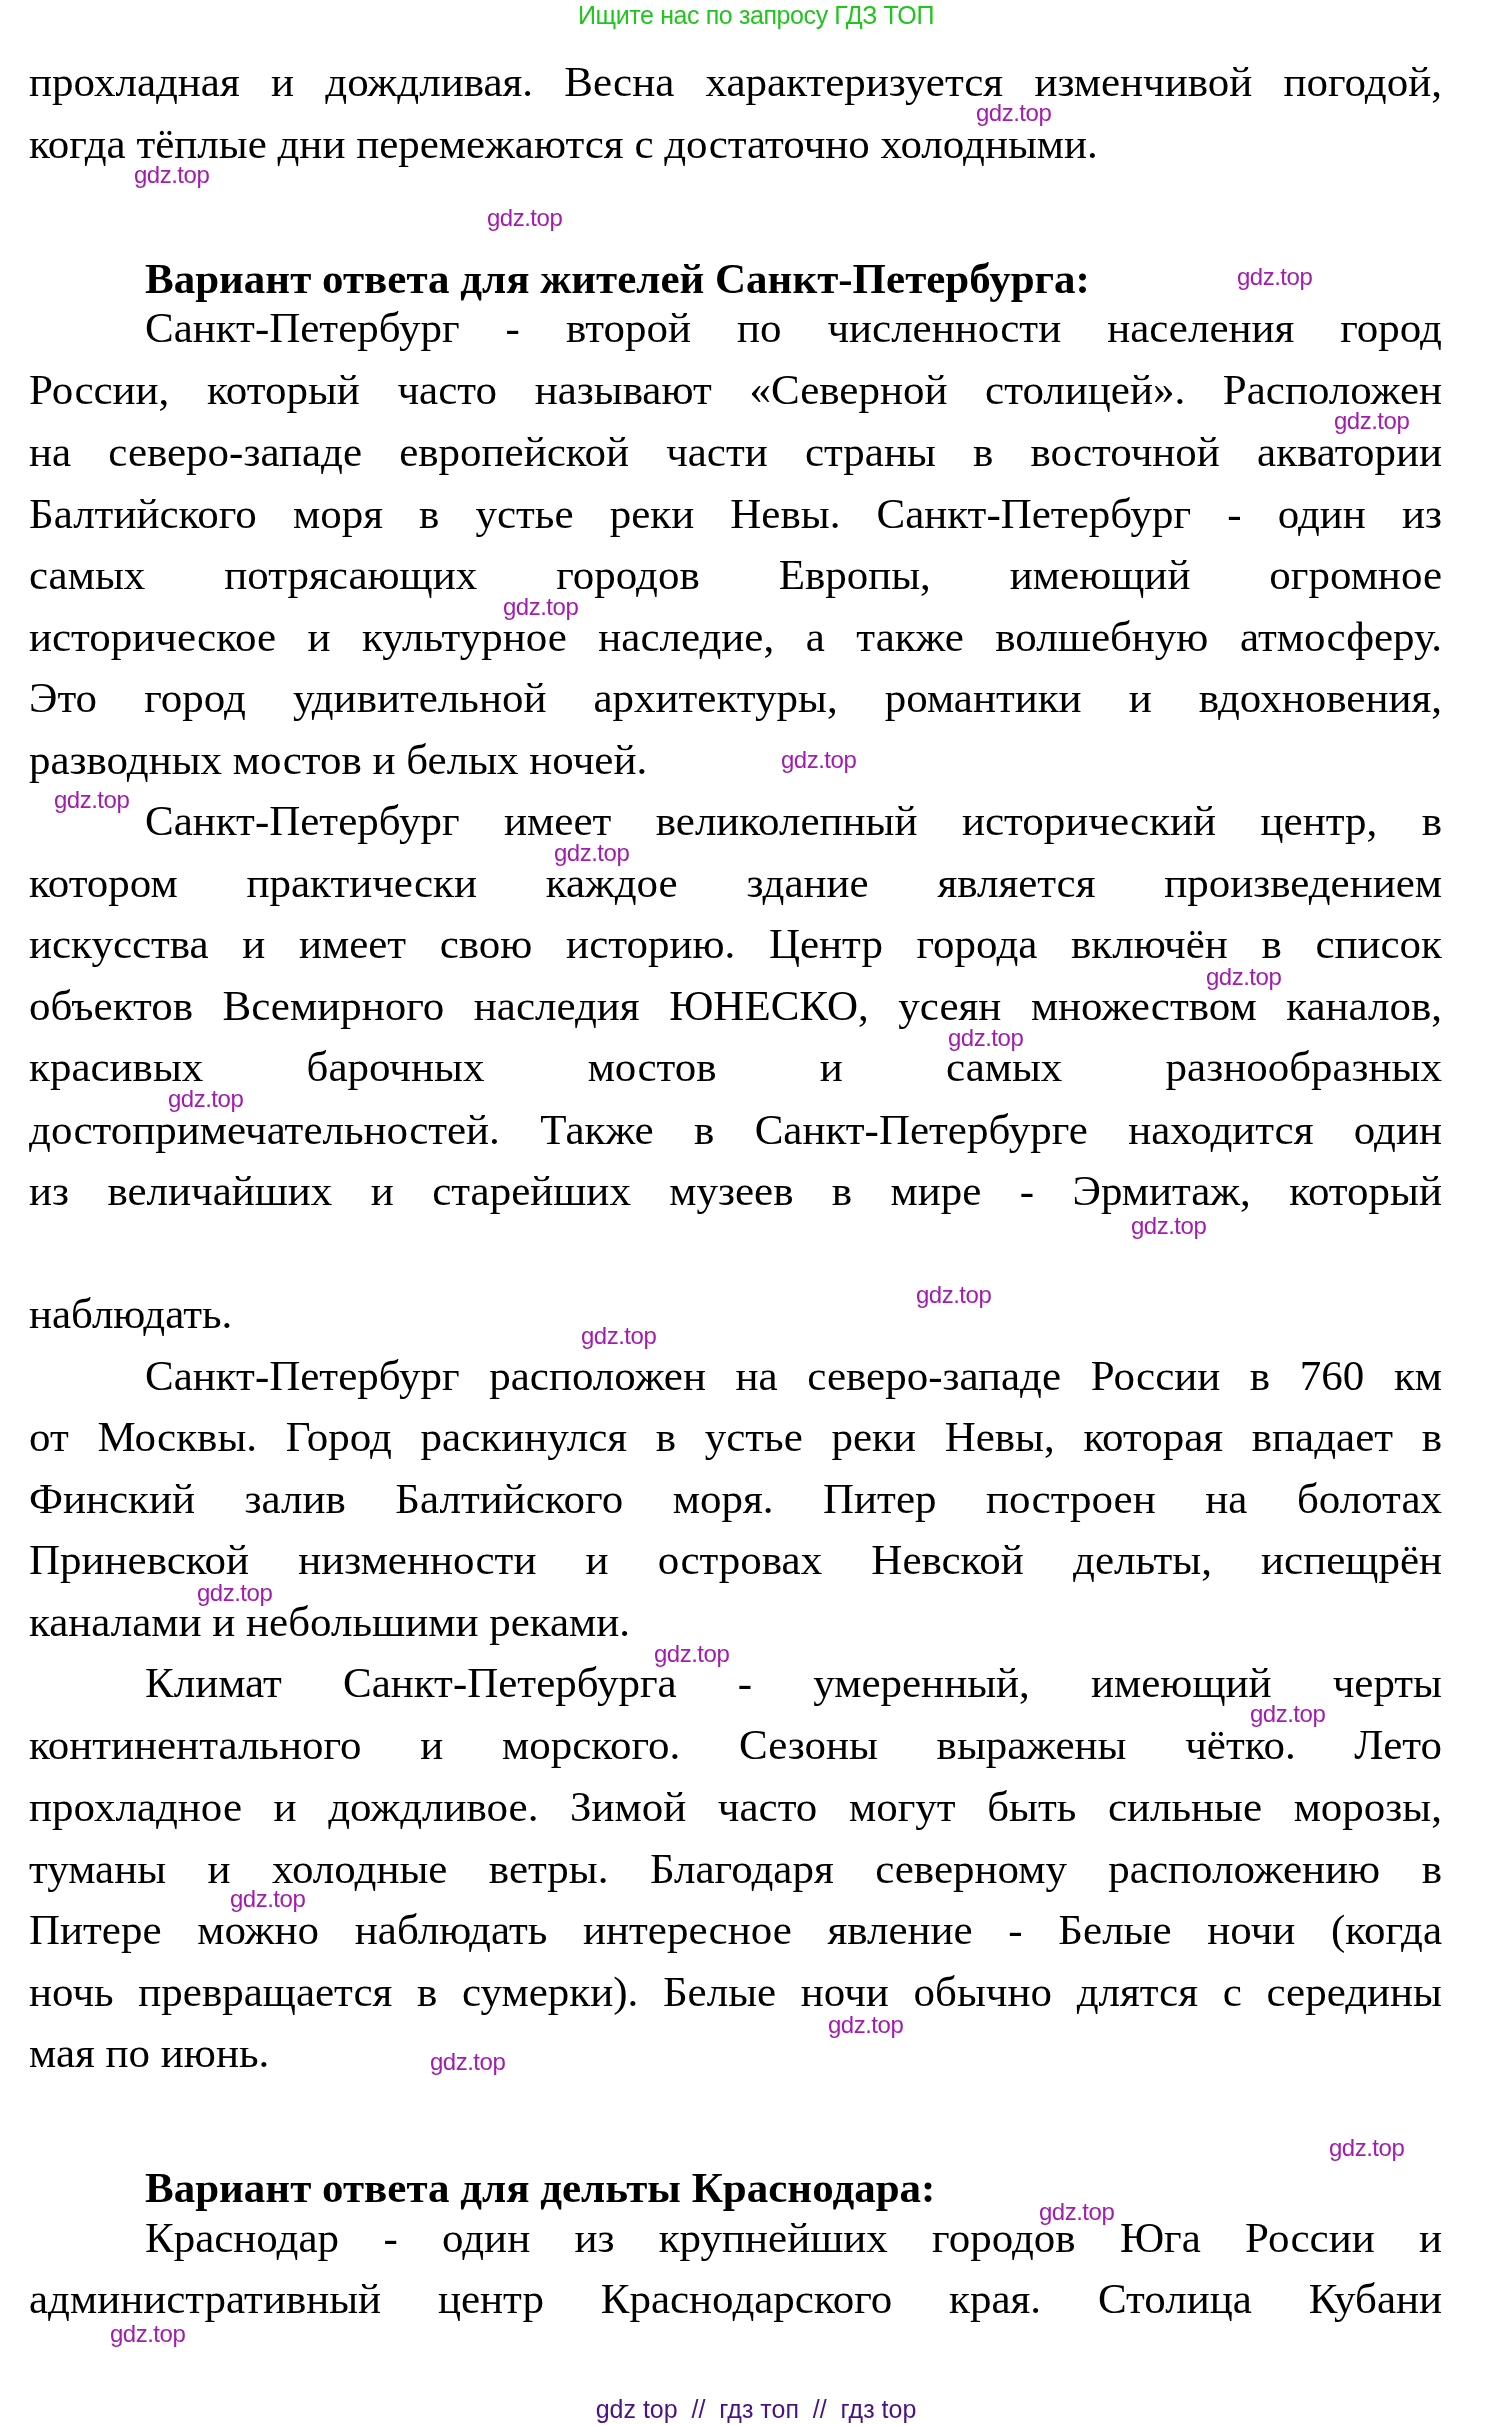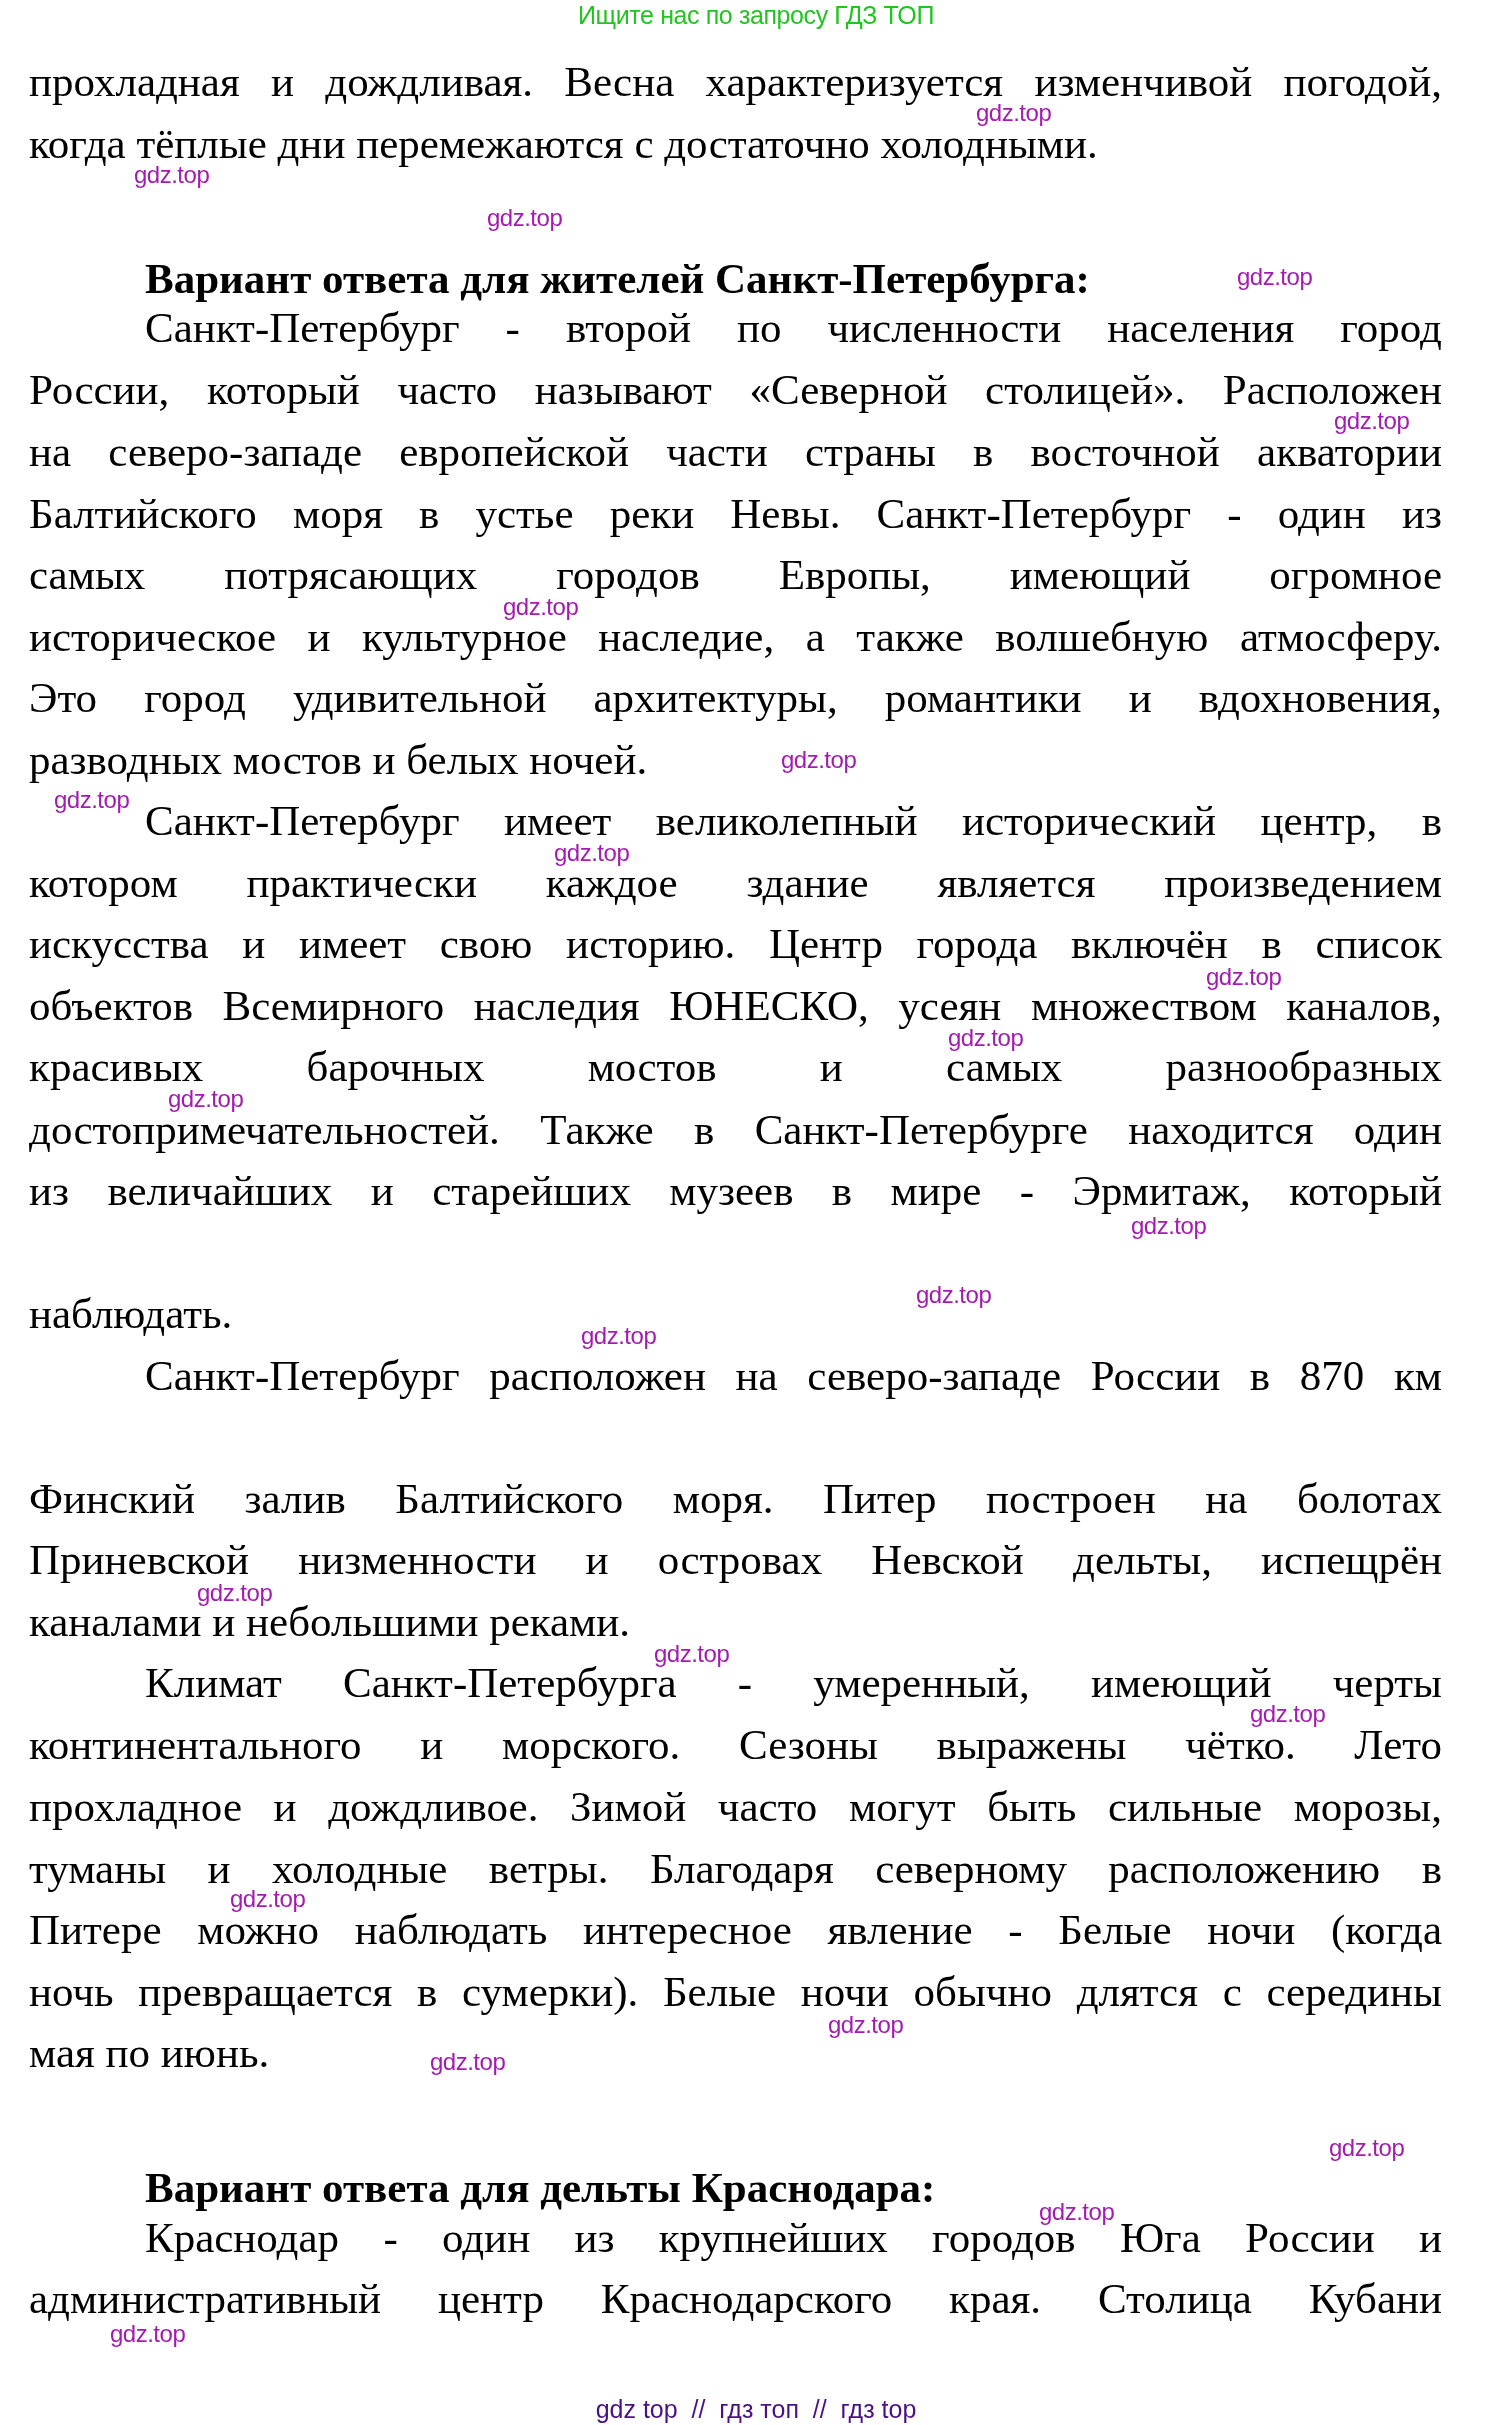--- a/index.html
+++ b/index.html
@@ -57,21 +57,22 @@
 
   <div class="ln ind j" style="top:790px">Санкт-Петербург имеет великолепный исторический центр, в</div>
   <div class="ln j" style="top:852px">котором практически каждое здание является произведением</div>
   <div class="ln j" style="top:913px">искусства и имеет свою историю. Центр города включён в список</div>
   <div class="ln j" style="top:975px">объектов Всемирного наследия ЮНЕСКО, усеян множеством каналов,</div>
   <div class="ln j" style="top:1036px">красивых барочных мостов и самых разнообразных</div>
   <div class="ln j" style="top:1099px">достопримечательностей. Также в Санкт-Петербурге находится один</div>
   <div class="ln j" style="top:1160px">из величайших и старейших музеев в мире - Эрмитаж, который</div>
   <div class="ln" style="top:1283px">наблюдать.</div>
 
-  <div class="ln ind j" style="top:1345px">Санкт-Петербург расположен на северо-западе России в 870 км</div>
+  <div class="ln ind j" style="top:1345px">Санкт-Петербург расположен на северо-западе России в 760 км</div>
+  <div class="ln j" style="top:1406px">от Москвы. Город раскинулся в устье реки Невы, которая впадает в</div>
   <div class="ln j" style="top:1468px">Финский залив Балтийского моря. Питер построен на болотах</div>
   <div class="ln j" style="top:1529px">Приневской низменности и островах Невской дельты, испещрён</div>
   <div class="ln" style="top:1591px">каналами и небольшими реками.</div>
 
   <div class="ln j" style="top:1714px">континентального и морского. Сезоны выражены чётко. Лето</div>
   <div class="ln ind j" style="top:1652px">Климат Санкт-Петербурга - умеренный, имеющий черты</div>
   <div class="ln j" style="top:1776px">прохладное и дождливое. Зимой часто могут быть сильные морозы,</div>
   <div class="ln j" style="top:1838px">туманы и холодные ветры. Благодаря северному расположению в</div>
   <div class="ln j" style="top:1899px">Питере можно наблюдать интересное явление - Белые ночи (когда</div>
   <div class="ln j" style="top:1961px">ночь превращается в сумерки). Белые ночи обычно длятся с середины</div>

